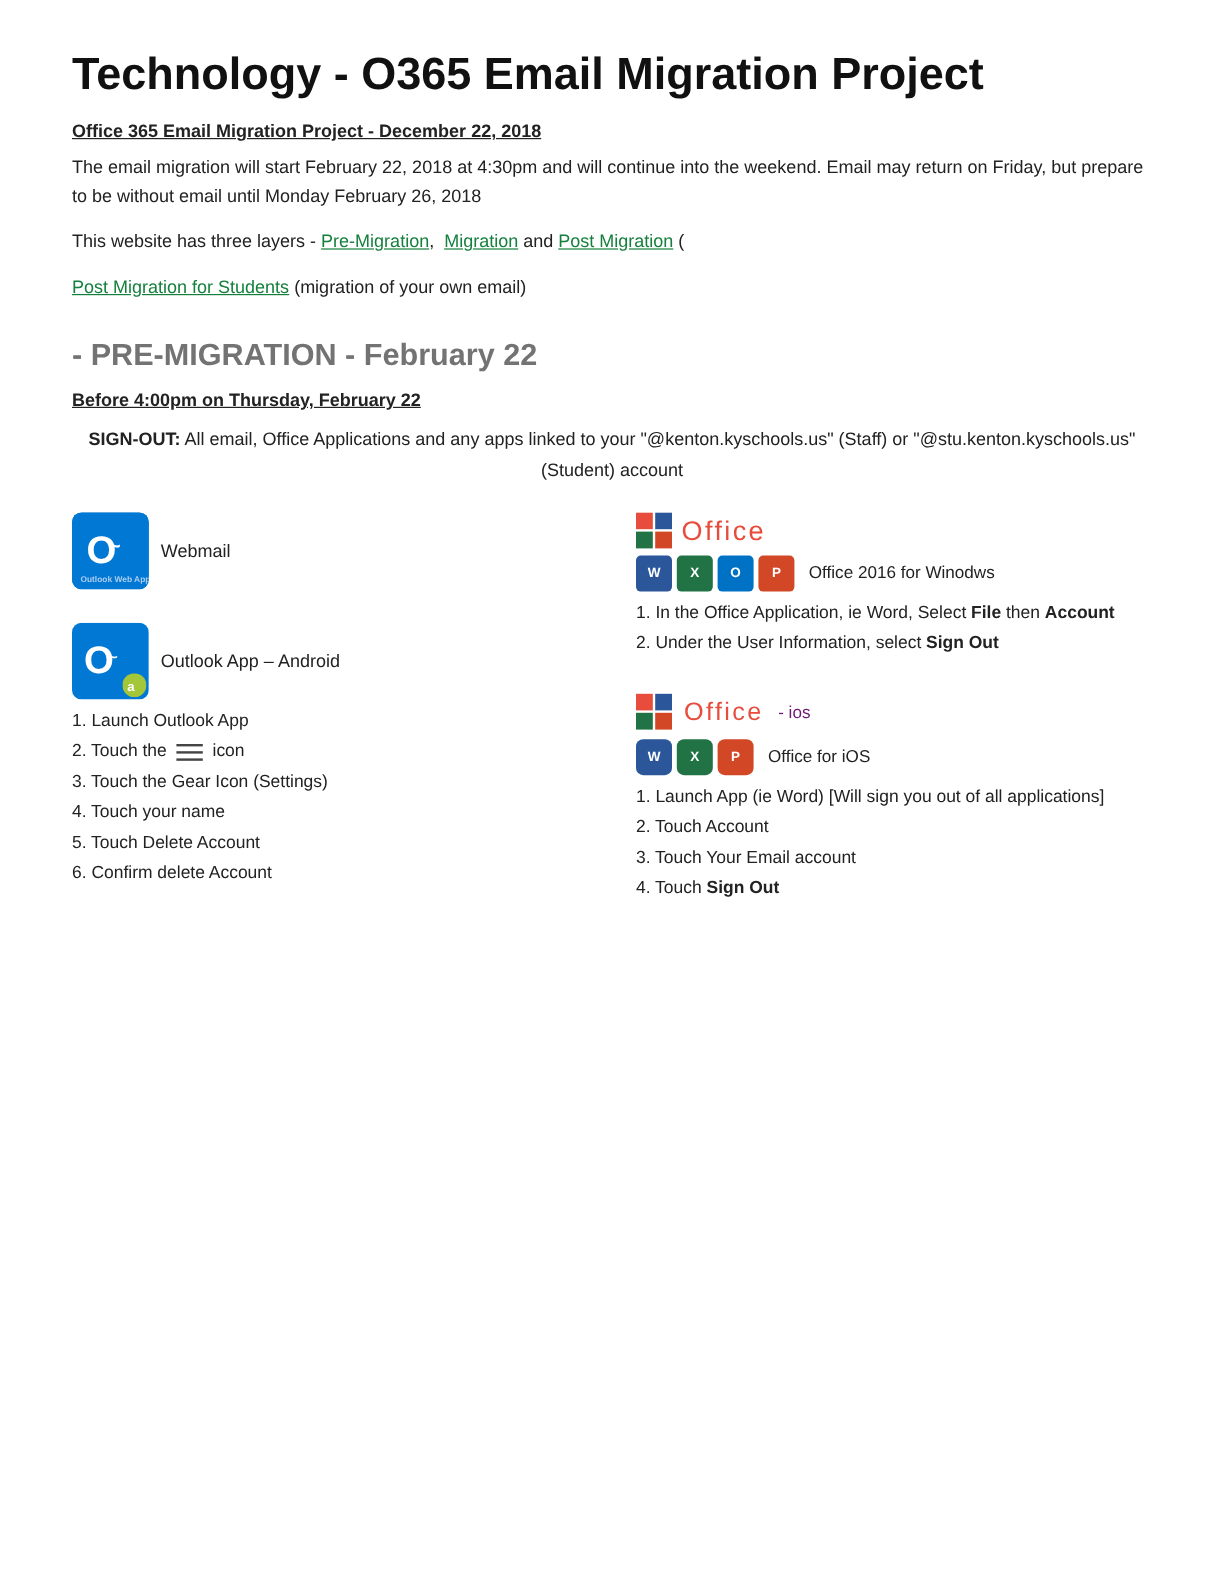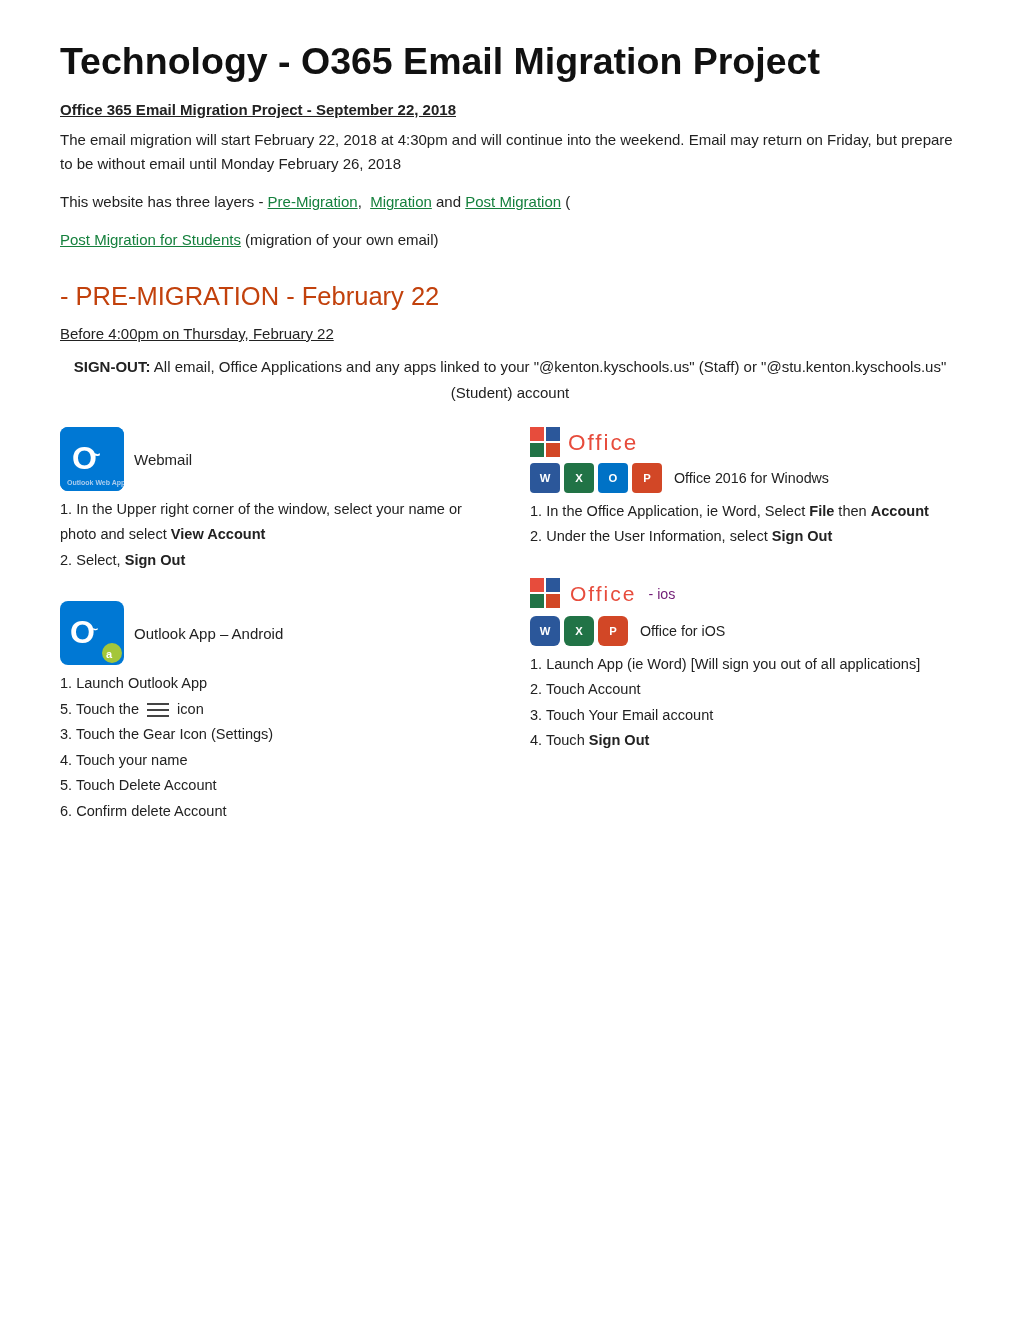--- a/index.html
+++ b/index.html
@@ -13,22 +13,22 @@
       margin: 0 auto;
     }
     h1 {
       font-size: 2.5em;
       font-weight: 900;
       margin-bottom: 18px;
       color: #111;
     }
     h2 {
       font-size: 1.7em;
-      font-weight: 400;
-      color: #c2410c;
+      font-weight: 700;
+      color: #737373;
       margin: 28px 0 14px 0;
     }
     .subtitle {
       font-weight: 700;
       text-decoration: underline;
       font-size: 1em;
       margin-bottom: 10px;
       display: block;
     }
     .intro-text {
@@ -41,21 +41,21 @@
     }
     .layers-line a, .post-students a {
       color: #15803d;
       text-decoration: underline;
     }
     .post-students {
       margin-bottom: 30px;
       line-height: 1.6;
     }
     .section-heading {
-      font-weight: 400;
+      font-weight: 700;
       text-decoration: underline;
       font-size: 1em;
       margin-bottom: 12px;
       display: block;
     }
     .sign-out-block {
       margin-bottom: 22px;
       line-height: 1.7;
       text-align: center;
     }
@@ -178,21 +178,21 @@
       font-weight: 900;
       font-size: 0.75em;
       color: white;
     }
   </style>
 </head>
 <body>
 
 <h1>Technology - O365 Email Migration Project</h1>
 
-<span class="subtitle">Office 365 Email Migration Project - September 22, 2018</span>
+<span class="subtitle">Office 365 Email Migration Project - December 22, 2018</span>
 
 <p class="intro-text">The email migration will start February 22, 2018 at 4:30pm and will continue into the weekend.  Email may return on Friday, but prepare to be without email until Monday February 26, 2018</p>
 
 <p class="layers-line">
   <span>This website has three layers - </span>
   <a href="#">Pre-Migration</a>,&nbsp;
   <a href="#">Migration</a>
   <span> and </span>
   <a href="#">Post Migration</a>
   <span> (</span>
@@ -221,24 +221,20 @@
 
         <div class="icon-owa">
           <svg width="64" height="64" viewBox="0 0 64 64">
             <rect width="64" height="64" rx="8" fill="#0078d4"></rect>
             <text x="12" y="42" font-size="32" font-weight="bold" fill="white" font-family="Arial">O</text>
             <text x="30" y="34" font-size="18" font-weight="bold" fill="white" font-family="Arial">~</text>
             <text x="7" y="58" font-size="7" fill="#aaccee" font-family="Arial">Outlook Web App</text>
           </svg>
         </div>
         <span class="app-title">Webmail</span>
-      </div>
-      <div class="app-steps">
-        <span>1. In the Upper right corner of the window, select your name or photo and select </span><strong>View Account</strong><br>
-        <span>2. Select, <strong>Sign Out</strong></span>
       </div>
     </div>
 
     <div class="app-block">
       <div class="app-header">
 
         <div style="position:relative;width:64px;height:64px;flex-shrink:0;">
           <svg width="64" height="64" viewBox="0 0 64 64">
             <rect width="64" height="64" rx="8" fill="#0078d4"></rect>
             <text x="10" y="42" font-size="32" font-weight="bold" fill="white" font-family="Arial">O</text>
@@ -247,21 +243,21 @@
           
           <svg width="20" height="20" viewBox="0 0 20 20" style="position:absolute;bottom:2px;right:2px;">
             <circle cx="10" cy="10" r="10" fill="#a4c639"></circle>
             <text x="4" y="15" font-size="11" fill="white" font-family="Arial" font-weight="bold">a</text>
           </svg>
         </div>
         <span class="app-title">Outlook App – Android</span>
       </div>
       <div class="app-steps">
         <span>1. Launch Outlook App</span><br>
-        <span>5. Touch the </span>
+        <span>2. Touch the </span>
         <span class="hamburger-icon">
           <span></span><span></span><span></span>
         </span>
         <span> icon</span><br>
         <span>3. Touch the Gear Icon (Settings)</span><br>
         <span>4. Touch your name</span><br>
         <span>5. Touch Delete Account</span><br>
         <span>6. Confirm delete Account</span>
       </div>
     </div>

